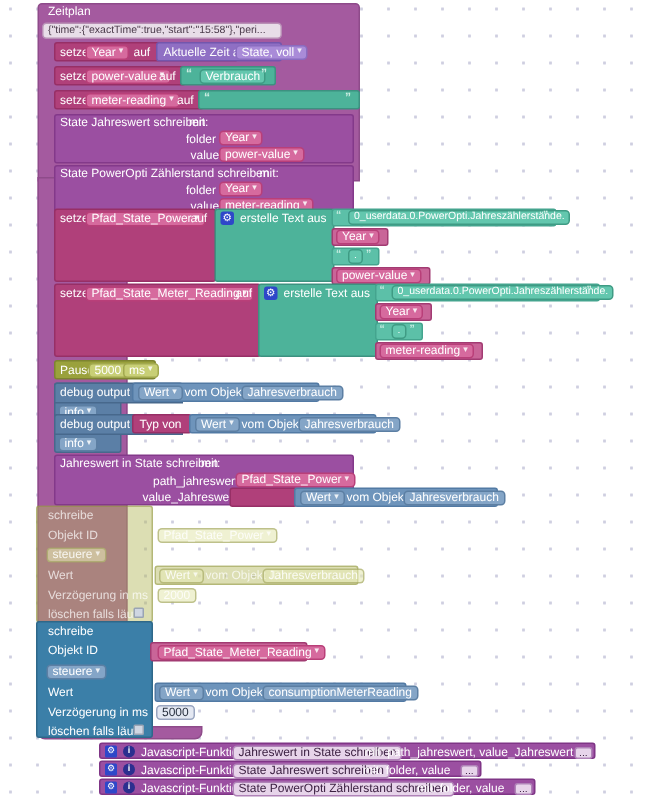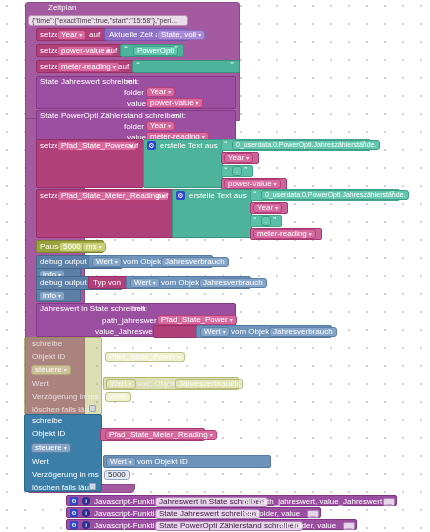--- a/index.html
+++ b/index.html
@@ -86,21 +86,21 @@
 </style>
 </head>
 <body>
 
 <div id="workspace">
 
   <div class="blk c-sched" style="left:25px;top:2px;width:215px;height:119px;border-radius:3px 3px 0 0;"></div>
   <div class="blk c-sched" style="left:25px;top:118px;width:60px;height:373px;"></div>
   <div class="blk c-sched" style="left:25px;top:484px;width:110px;height:9px;border-radius:0 0 5px 5px;"></div>
 
-  <div class="blk lbl wtext" style="left:32px;top:4px;font-size:8px;margin-left:16px;">Zeitplan</div>
+  <div class="blk lbl wtext" style="left:32px;top:4px;font-size:8px;">Zeitplan</div>
 
   <div class="blk field f-white" style="left:28px;top:15px;width:160px;height:11px;font-size:7px;overflow:hidden;color:#4a3a4a;background:#e8dde8;border-color:#b98fb6;">{"time":{"exactTime":true,"start":"15:58"},"peri...</div>
 
   <div class="blk c-varset" style="left:36px;top:28px;width:123px;height:13px;border-radius:2px;"></div>
   <div class="blk lbl wtext" style="left:40px;top:31px;">setze</div>
   <div class="blk field f-var" style="left:57px;top:30px;">
     <span>Year</span>
       <span class="arrow">▾</span>
   </div>
   <div class="blk lbl wtext" style="left:89px;top:31px;">auf</div>
@@ -113,21 +113,21 @@
 
   <div class="blk c-varset" style="left:36px;top:44px;width:88px;height:13px;border-radius:2px;"></div>
   <div class="blk lbl wtext" style="left:40px;top:47px;">setze</div>
   <div class="blk field f-var" style="left:57px;top:46px;">
     <span>power-value</span>
       <span class="arrow">▾</span>
   </div>
   <div class="blk lbl wtext" style="left:106px;top:47px;">auf</div>
   <div class="blk c-text" style="left:120px;top:44px;width:64px;height:13px;border-radius:2px;"></div>
   <div class="blk lbl quote" style="left:124px;top:45px;">“</div>
-  <div class="blk field f-text" style="left:133px;top:46px;">PowerOpti</div>
+  <div class="blk field f-text" style="left:133px;top:46px;">Verbrauch</div>
   <div class="blk lbl quote" style="left:174px;top:45px;">”</div>
 
   <div class="blk c-varset" style="left:36px;top:60px;width:100px;height:13px;border-radius:2px;"></div>
   <div class="blk lbl wtext" style="left:40px;top:63px;">setze</div>
   <div class="blk field f-var" style="left:57px;top:62px;">
     <span>meter-reading</span>
       <span class="arrow">▾</span>
   </div>
   <div class="blk lbl wtext" style="left:118px;top:63px;">auf</div>
   <div class="blk c-text" style="left:132px;top:60px;width:108px;height:13px;border-radius:2px;"></div>
@@ -323,20 +323,21 @@
     <span>steuere</span>
       <span class="arrow">▾</span>
   </div>
   <div class="blk lbl wtext" style="left:32px;top:458px;">Wert</div>
   <div class="blk c-blue" style="left:103px;top:455px;width:168px;height:13px;border-radius:2px;"></div>
   <div class="blk field f-debug" style="left:106px;top:457px;">
     <span>Wert</span>
       <span class="arrow">▾</span>
   </div>
   <div class="blk lbl wtext" style="left:137px;top:458px;">vom Objekt ID</div>
+  <div class="blk field f-debug" style="left:175px;top:457px;">consumptionMeterReading</div>
   <div class="blk lbl wtext" style="left:32px;top:471px;">Verzögerung in ms</div>
   <div class="blk field f-num" style="left:104px;top:470px;">5000</div>
   <div class="blk lbl wtext" style="left:32px;top:484px;">löschen falls läuft</div>
   <div class="blk checkbox" style="left:89px;top:483px;"></div>
 
   <div class="blk c-funcdef" style="left:66px;top:495px;width:331px;height:11px;border-radius:2px;"></div>
   <div class="blk sqicon" style="left:70px;top:497px;">⚙</div>
   <div class="blk infoicon" style="left:82px;top:497px;">i</div>
   <div class="blk lbl wtext" style="left:94px;top:498px;">Javascript-Funktion</div>
   <div class="blk field f-fn" style="left:155px;top:497px;">Jahreswert in State schreiben</div>

